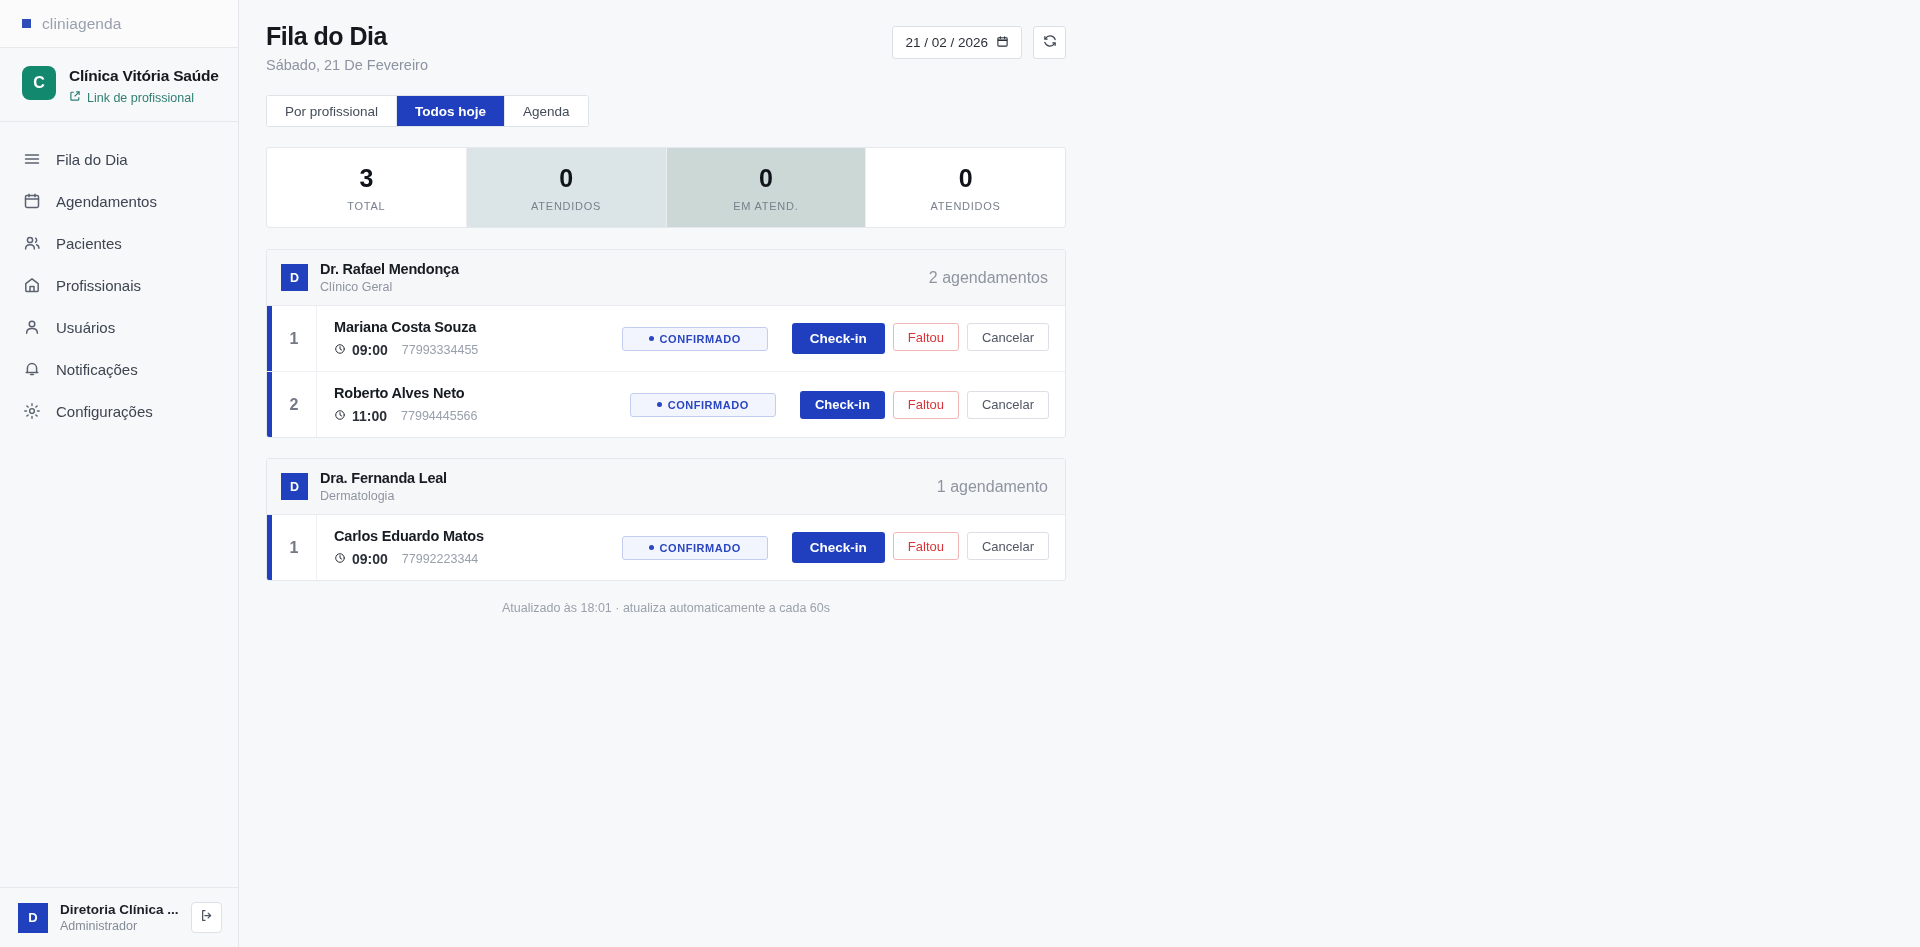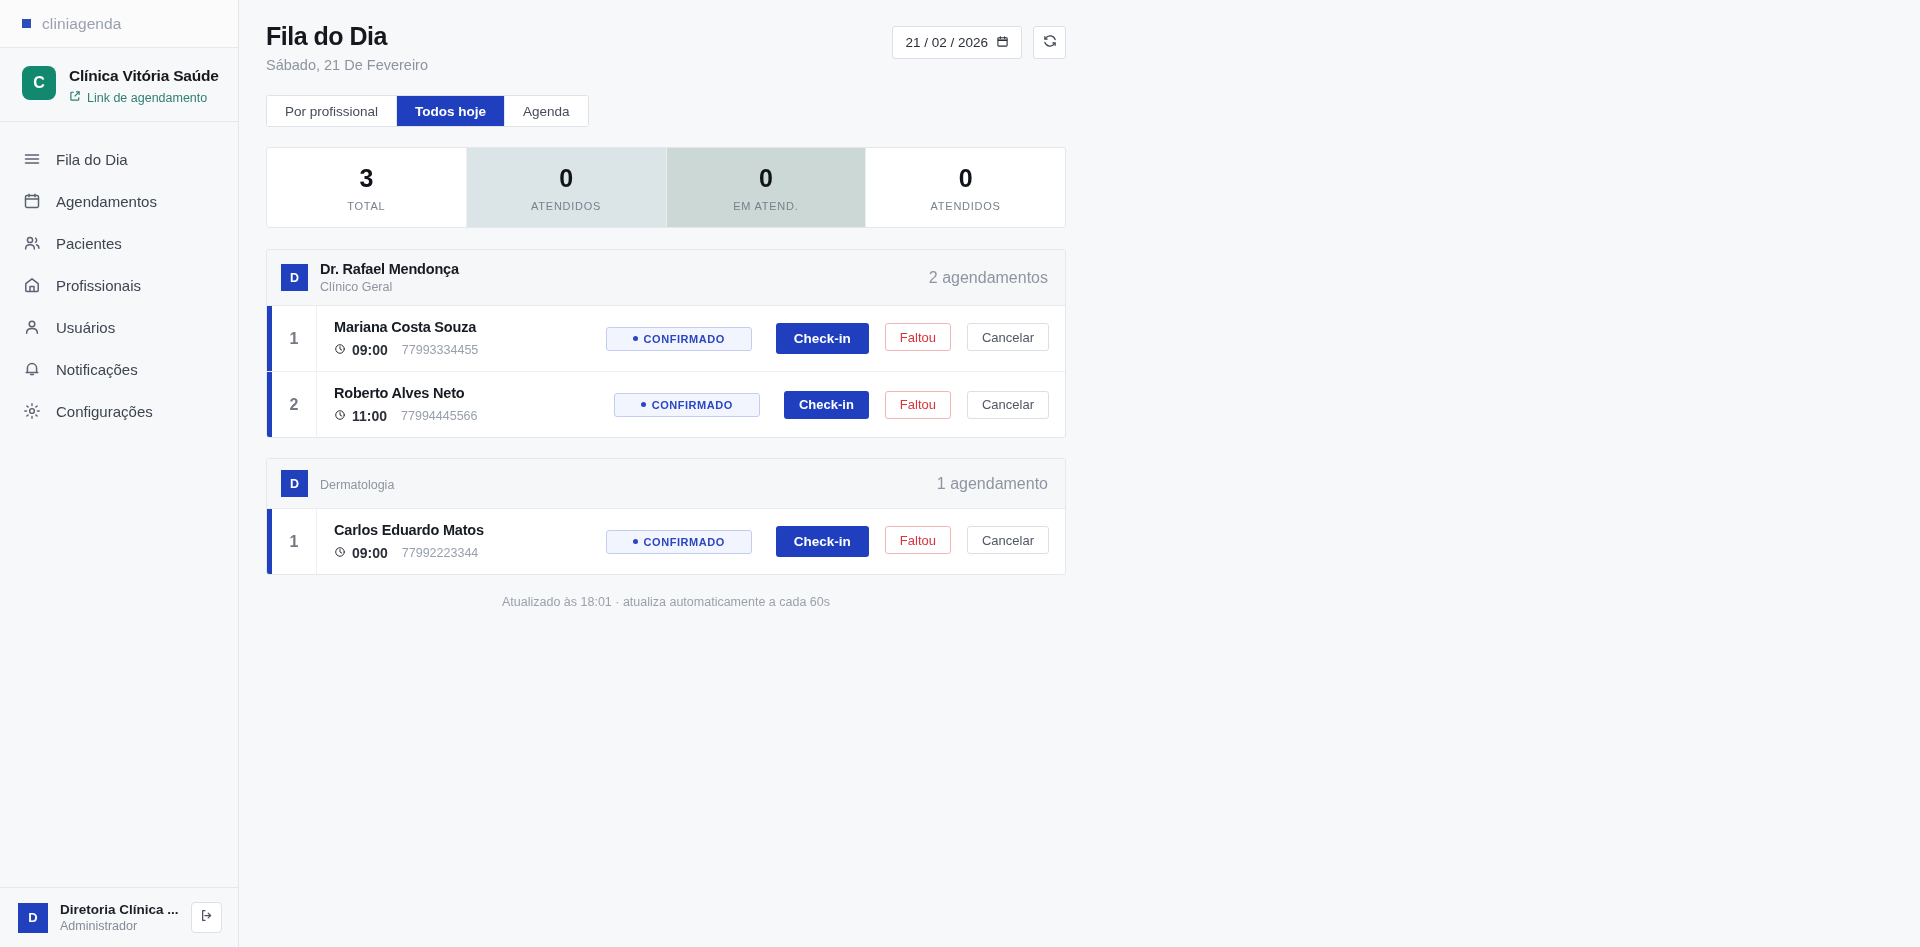--- a/index.html
+++ b/index.html
@@ -144,21 +144,21 @@
   .who-phone { font-size: 12.5px; color: #98a0ac; }
 
   .badge {
     border: 1px solid #c3cdf0; background: #f2f5fd; color: #2a46c0;
     font-size: 11px; font-weight: 700; letter-spacing: .55px;
     padding: 5px 26px; border-radius: 3px; display: flex; align-items: center; gap: 6px;
     white-space: nowrap; flex: 0 0 auto;
   }
   .badge-dot { width: 5px; height: 5px; border-radius: 50%; background: #2a46c0; display: block; }
 
-  .actions { display: flex; gap: 16px; flex: 0 0 auto; margin-left: 14px; }
+  .actions { display: flex; gap: 8px; flex: 0 0 auto; margin-left: 14px; }
   .btn { height: 28px; padding: 0 14px; border-radius: 3px; font-size: 13px; cursor: pointer;
          display: flex; align-items: center; justify-content: center; border: 1px solid transparent; }
   .btn-primary { background: #1f3fbf; color: #fff; font-weight: 600; }
   .btn-primary.hover { height: 31px; padding: 0 17px; font-size: 13.5px; }
   .btn-danger { background: #fff; border-color: #f0b7b7; color: #d8343a; }
   .btn-muted { background: #fff; border-color: #dcdfe5; color: #505764; }
 
   .footnote { width: 800px; text-align: center; font-size: 12.5px; color: #9aa1ad; margin-top: 2px; }
 </style>
 </head>
@@ -178,21 +178,21 @@
       <div>
         <div class="clinic-name">Clínica Vitória Saúde</div>
         <div class="clinic-link">
           <span>
             <svg width="12" height="12" viewBox="0 0 16 16" fill="none" stroke="currentColor" stroke-width="1.6">
               <path d="M6.5 3H3.5a1 1 0 0 0-1 1v8.5a1 1 0 0 0 1 1H12a1 1 0 0 0 1-1V9.5"></path>
               <path d="M9.5 2.5H13.5V6.5"></path>
                 <path d="M13.5 2.5 7.5 8.5"></path>
             </svg>
           </span>
-          <span>Link de agendamento</span>
+          <span>Link de profissional</span>
         </div>
       </div>
     </div>
 
     <nav class="nav">
 
       <div class="nav-item">
         <span class="nav-ico">
           <svg width="18" height="18" viewBox="0 0 18 18" stroke="currentColor" stroke-width="1.5" fill="none" stroke-linecap="round">
             <path d="M2.5 5h13M2.5 9h13M2.5 13h13"></path>
@@ -412,20 +412,21 @@
                 <div class="btn btn-muted">Cancelar</div>
               </div>
             </div>
           </div>
         </section>
 
         <section class="group">
           <div class="group-head">
             <div class="doc-avatar">D</div>
             <div class="doc-texts">
+              <div class="doc-name">Dra. Fernanda Leal</div>
               <div class="doc-spec">Dermatologia</div>
             </div>
             <div class="doc-count">1 agendamento</div>
           </div>
 
           <div class="appt-row">
             <div class="row-accent"></div>
             <div class="row-num">1</div>
             <div class="row-body">
               <div class="who">

